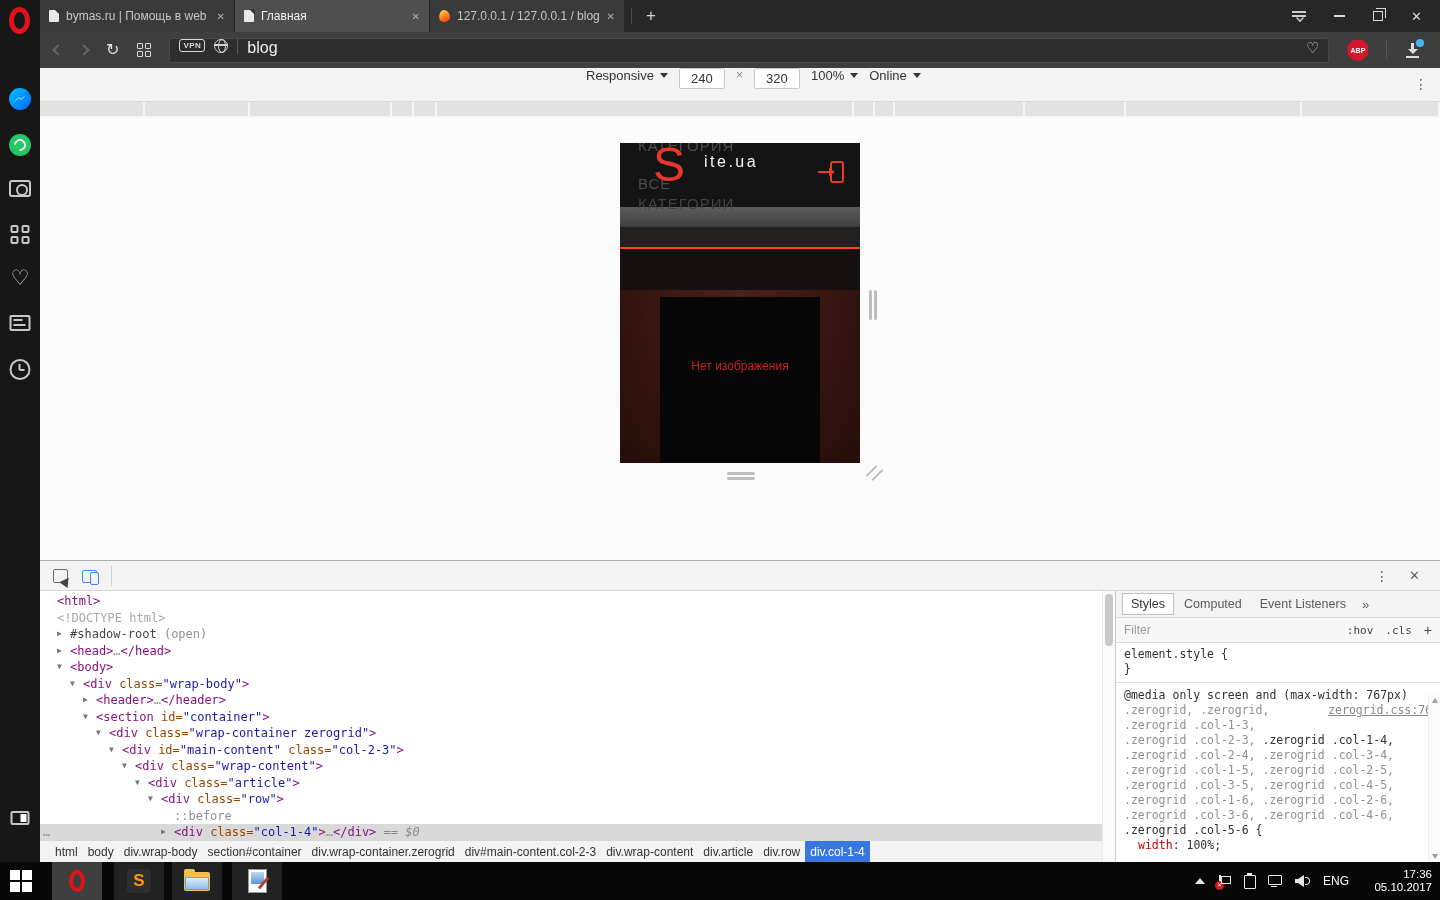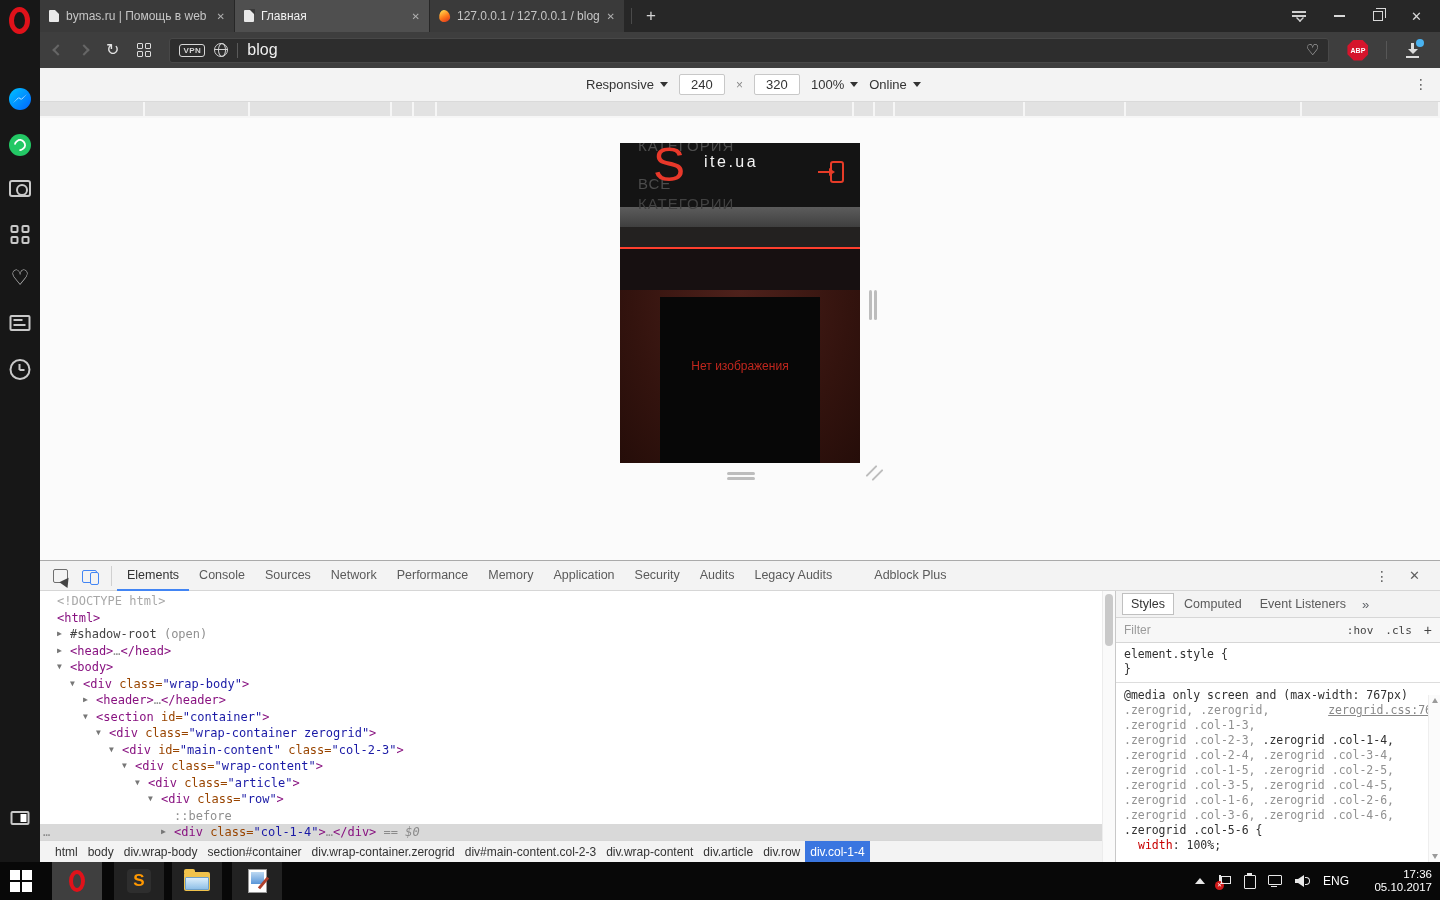--- a/index.html
+++ b/index.html
@@ -52,39 +52,39 @@
   .ic-restore::after{content:'';position:absolute;left:2px;top:-4px;width:9px;height:9px;border-top:1.5px solid #d8d8d8;border-right:1.5px solid #d8d8d8}
   .ic-close-win{color:#d8d8d8;font-size:13px;line-height:13px}
 
   
   .addressbar{position:absolute;left:40px;top:32px;right:0;height:36px;background:#3e3e3e;display:flex;align-items:center;padding:0 14px;gap:18px}
   .nav-chev{width:8px;height:8px;border-left:2px solid #666;border-bottom:2px solid #666;transform:rotate(45deg)}
   .nav-chev.fwd{transform:rotate(-135deg)}
   .ic-reload{font-family:"DejaVu Sans",sans-serif;color:#e3e3e3;font-size:16px;line-height:16px}
   .ic-sd-grid{display:grid;grid-template-columns:6px 6px;grid-template-rows:6px 6px;gap:2px}
   .ic-sd-grid i{border:1.5px solid #dcdcdc;border-radius:1px;display:block}
-  .addr-field{flex:1;max-width:1160px;height:25px;background:#2d2d2d;border:1px solid #484848;border-radius:3px;display:flex;align-items:center;gap:9px;padding:0 9px}
+  .addr-field{flex:1;max-width:1160px;height:25px;background:#2d2d2d;border:1px solid #484848;border-radius:3px;display:flex;align-items:flex-start;gap:9px;padding:0 9px}
   .vpn-badge{border:1.5px solid #d7d7d7;border-radius:3px;color:#d7d7d7;font-size:8px;font-weight:bold;padding:1px 3px;letter-spacing:.5px}
   .ic-globe{position:relative;width:14px;height:14px;border:1.5px solid #d0d0d0;border-radius:50%}
   .ic-globe::before{content:'';position:absolute;left:-1px;right:-1px;top:4.5px;height:1.5px;background:#d0d0d0}
   .ic-globe::after{content:'';position:absolute;left:2.5px;top:-1px;bottom:-1px;width:6px;border:1.5px solid #d0d0d0;border-radius:50%}
   .addr-sep{width:1px;height:15px;background:#5a5a5a}
   .addr-url{font-size:16px;color:#f0f0f0}
   .addr-heart{margin-left:auto;font-size:15px;color:#cfcfcf}
   .abp-badge{width:21px;height:21px;background:#d5152c;clip-path:polygon(30% 0,70% 0,100% 30%,100% 70%,70% 100%,30% 100%,0 70%,0 30%);display:flex;align-items:center;justify-content:center;color:#fff;font-size:7px;font-weight:bold}
   .bar-sep{width:1px;height:18px;background:#575757}
   .ic-download{position:relative;width:15px;height:15px}
   .ic-download::before{content:'';position:absolute;left:6px;top:0;width:2.5px;height:7px;background:#dcdcdc}
   .ic-download::after{content:'';position:absolute;left:2.5px;top:6px;border-left:5px solid transparent;border-right:5px solid transparent;border-top:5px solid #dcdcdc}
   .ic-download .base{position:absolute;left:1px;bottom:0;width:13px;height:2px;background:#dcdcdc}
   .ic-download .dot{position:absolute;right:-4px;top:-4px;width:8px;height:8px;border-radius:50%;background:#49b2f0}
 
   
   .devicebar{position:absolute;left:40px;top:68px;right:0;height:34px;background:#f3f3f3;border-bottom:1px solid #dadada;display:flex;align-items:center}
-  .db-center{position:absolute;left:50%;top:0;bottom:0;transform:translateX(-46%);display:flex;align-items:center;gap:11px;font-size:13px;color:#333}
+  .db-center{position:absolute;left:50%;top:0;bottom:0;transform:translateX(-46%);display:flex;align-items:flex-start;gap:11px;font-size:13px;color:#333}
   .caret{display:inline-block;border-top:5px solid #333;border-left:4px solid transparent;border-right:4px solid transparent;margin-left:6px;vertical-align:2px}
   .dim-input{width:46px;height:21px;border:1px solid #c8c8c8;border-radius:2px;background:#fff;text-align:center;font-size:13px;color:#333;font-family:inherit}
   .db-x{color:#8a8a8a;font-size:12px}
   .db-kebab{position:absolute;right:12px;top:8px;color:#5f5f5f;font-size:14px;font-family:"DejaVu Sans",sans-serif}
 
   
   .mqbar{position:absolute;left:40px;top:102px;right:0;height:16px;background:#f6f6f6;display:flex;align-items:stretch}
   .mqseg{background:#e2e2e2;margin-right:2px;height:14px}
   .canvas{position:absolute;left:40px;top:118px;right:0;height:442px;background:#fbfbfb}
   .device{position:absolute;left:580px;top:25px;width:240px;height:320px;background:#141414;overflow:hidden}
@@ -336,43 +336,30 @@
     <div class="hbar bh2"></div>
     <div class="hbar ch1"></div>
     <div class="hbar ch2"></div>
   </div>
 
   <div class="devtools">
     <div class="dt-toolbar">
       <span class="ic-inspect"></span>
       <span class="ic-device"></span>
       <span class="dt-sep"></span>
-      <div class="dtabs">
-          <div class="dtab active">Elements</div>
-          <div class="dtab">Console</div>
-          <div class="dtab">Sources</div>
-          <div class="dtab">Network</div>
-          <div class="dtab">Performance</div>
-          <div class="dtab">Memory</div>
-          <div class="dtab">Application</div>
-          <div class="dtab">Security</div>
-          <div class="dtab">Audits</div>
-          <div class="dtab">Legacy Audits</div>
-          <div class="dtab">Adblock Plus</div>
-        </div>
       <div class="dt-right-icons">
         <span class="dt-kebab">⋮</span>
         <span class="dt-close">✕</span>
       </div>
     </div>
     <div class="dt-body">
       <div class="dt-left">
         <div class="dt-tree">
+            <div class="tl" style="padding-left: 17px;"><span class="tk-t">&lt;html&gt;</span></div>
             <div class="tl" style="padding-left: 17px;"><span class="tk-doc">&lt;!DOCTYPE html&gt;</span></div>
-            <div class="tl" style="padding-left: 17px;"><span class="tk-t">&lt;html&gt;</span></div>
             <div class="tl" style="padding-left: 30px;"><span class="arr" style="left: 17px;">▶</span><span class="tk-d">#shadow-root </span><span class="tk-g">(open)</span></div>
             <div class="tl" style="padding-left: 30px;"><span class="arr" style="left: 17px;">▶</span><span class="tk-t">&lt;head&gt;</span><span class="tk-g">…</span><span class="tk-t">&lt;/head&gt;</span></div>
             <div class="tl" style="padding-left: 30px;"><span class="arr" style="left: 17px;">▼</span><span class="tk-t">&lt;body&gt;</span></div>
             <div class="tl" style="padding-left: 43px;"><span class="arr" style="left: 30px;">▼</span><span class="tk-t">&lt;div</span><span class="tk-a"> class=</span><span class="tk-v">"wrap-body"</span><span class="tk-t">&gt;</span></div>
             <div class="tl" style="padding-left: 56px;"><span class="arr" style="left: 43px;">▶</span><span class="tk-t">&lt;header&gt;</span><span class="tk-g">…</span><span class="tk-t">&lt;/header&gt;</span></div>
             <div class="tl" style="padding-left: 56px;"><span class="arr" style="left: 43px;">▼</span><span class="tk-t">&lt;section</span><span class="tk-a"> id=</span><span class="tk-v">"container"</span><span class="tk-t">&gt;</span></div>
             <div class="tl" style="padding-left: 69px;"><span class="arr" style="left: 56px;">▼</span><span class="tk-t">&lt;div</span><span class="tk-a"> class=</span><span class="tk-v">"wrap-container zerogrid"</span><span class="tk-t">&gt;</span></div>
             <div class="tl" style="padding-left: 82px;"><span class="arr" style="left: 69px;">▼</span><span class="tk-t">&lt;div</span><span class="tk-a"> id=</span><span class="tk-v">"main-content"</span><span class="tk-a"> class=</span><span class="tk-v">"col-2-3"</span><span class="tk-t">&gt;</span></div>
             <div class="tl" style="padding-left: 95px;"><span class="arr" style="left: 82px;">▼</span><span class="tk-t">&lt;div</span><span class="tk-a"> class=</span><span class="tk-v">"wrap-content"</span><span class="tk-t">&gt;</span></div>
             <div class="tl" style="padding-left: 108px;"><span class="arr" style="left: 95px;">▼</span><span class="tk-t">&lt;div</span><span class="tk-a"> class=</span><span class="tk-v">"article"</span><span class="tk-t">&gt;</span></div>

